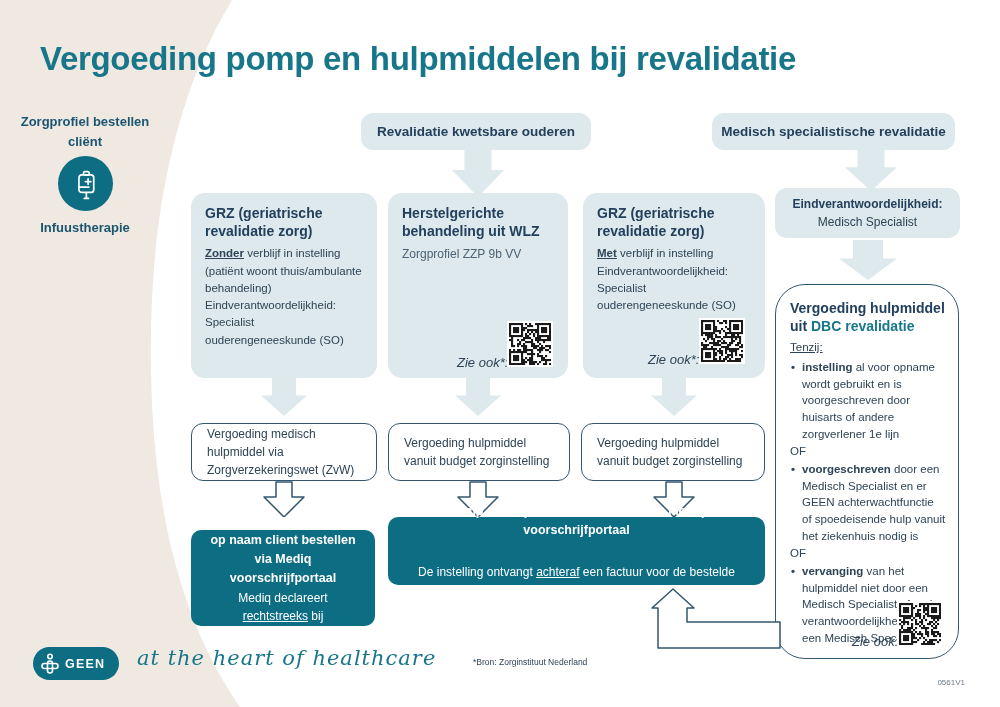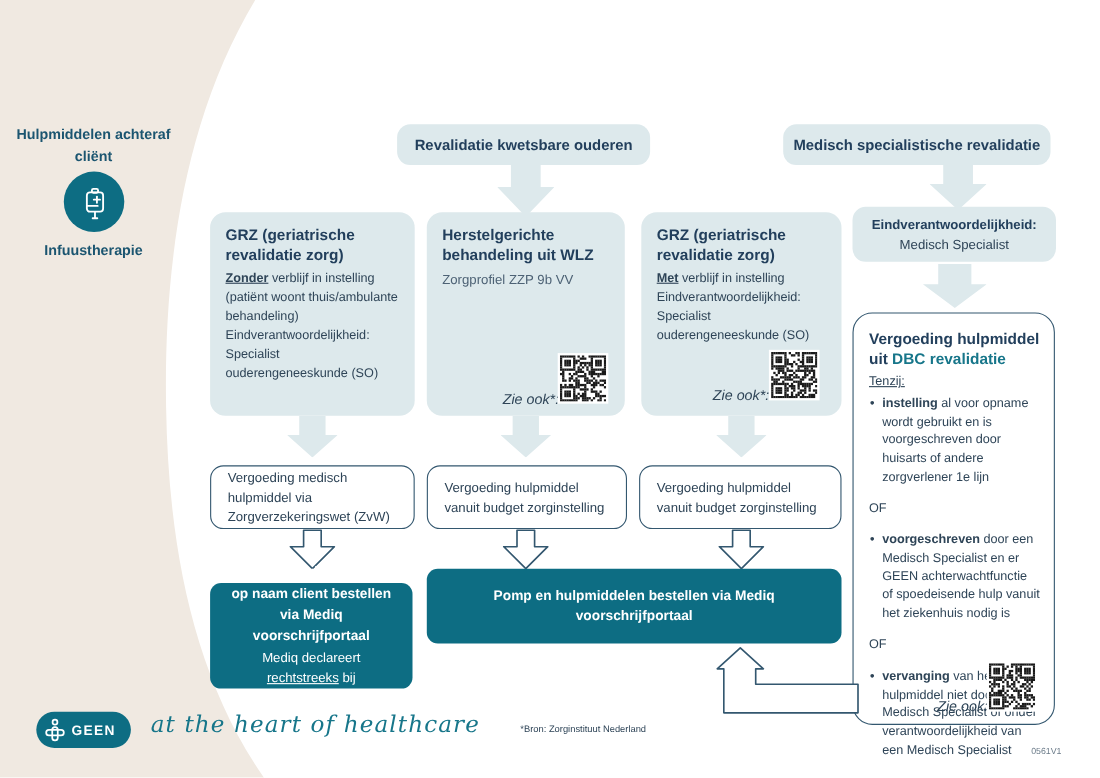--- a/index.html
+++ b/index.html
@@ -48,50 +48,51 @@
   .obox{position:absolute;top:423px;height:58px;background:#fff;border:1.5px solid var(--border);border-radius:12px;display:flex;align-items:center;padding:0 15px;font-size:12px;color:var(--navy);line-height:1.5;font-weight:500;}
 
   .arrow-outline{position:absolute;width:44px;height:37px;}
 
   
   .tbox{position:absolute;background:var(--teal);border-radius:10px;color:#fff;text-align:center;display:flex;flex-direction:column;justify-content:center;padding:8px 14px;font-size:12px;line-height:1.55;}
   .tbox b{font-size:12.5px;}
   .u{text-decoration:underline;}
 
   
-  .dbc{position:absolute;left:775px;top:284px;width:184px;height:375px;background:#fff;border:1.5px solid var(--border);border-radius:18px;padding:14px 12px 10px 14px;color:var(--navy);font-size:11.5px;line-height:1.45;}
+  .dbc{position:absolute;left:775px;top:284px;width:184px;height:375px;background:#fff;border:1.5px solid var(--border);border-radius:30px;padding:14px 12px 10px 14px;color:var(--navy);font-size:11.5px;line-height:1.45;}
   .dbc h3{font-size:14px;line-height:1.3;margin-bottom:4px;color:var(--navy-bold);}
   .dbc h3 .accent{color:var(--teal-title);}
   .dbc .tenzij{text-decoration:underline;margin-bottom:3px;}
   .dbc ul{list-style:none;}
   .dbc li{padding-left:12px;position:relative;}
   .dbc li::before{content:"•";position:absolute;left:1px;top:0;font-weight:bold;}
-  .dbc .of{margin:12px 0;}
+  .dbc .of{margin:1px 0;}
 
   
   .bent-arrow{position:absolute;left:645px;top:585px;width:136px;height:68px;}
 
   
   .logo{position:absolute;left:33px;top:647px;width:86px;height:33px;background:var(--teal);border-radius:17px;display:flex;align-items:center;padding:0 10px 0 7px;gap:5px;}
   .logo .word{color:#fff;font-size:12.5px;font-weight:bold;letter-spacing:1.2px;}
   .tagline{position:absolute;left:137px;top:646px;font-family:"DejaVu Serif",serif;font-style:italic;font-size:21px;color:var(--teal-title);letter-spacing:1px;}
   .source{position:absolute;left:452px;top:657px;font-size:8.5px;color:var(--navy);margin-left:21px;}
   .doccode{position:absolute;right:35px;top:678px;font-size:8px;color:#6b7b89;}
 </style>
 </head>
 <body>
 
 <div class="page">
 
   <svg class="swoosh" viewBox="0 0 1000 707">
     <path d="M0,0 L232,0 C163,115 149,255 151,370 C153,492 174,612 240,707 L0,707 Z" fill="#f0e9e1"></path>
   </svg>
 
-
-  <div class="side-label">Hulpmiddelen achteraf cliënt</div>
+  <div class="title">Vergoeding pomp en hulpmiddelen bij revalidatie</div>
+
+  <div class="side-label">Zorgprofiel bestellen cliënt</div>
   <div class="side-circle">
     <svg width="38" height="38" viewBox="0 0 54 54" fill="none" stroke="#fff" stroke-width="2.4" stroke-linecap="round">
       <rect x="17" y="14" width="21" height="25" rx="4"></rect>
       <rect x="23.5" y="9.5" width="8" height="5" rx="2"></rect>
       <line x1="30" y1="19.5" x2="30" y2="27.5"></line>
       <line x1="26" y1="23.5" x2="34" y2="23.5"></line>
       <line x1="17.5" y1="31.5" x2="31" y2="31.5"></line>
       <line x1="27.5" y1="39.5" x2="27.5" y2="47"></line>
       <line x1="24.5" y1="47.5" x2="30.5" y2="47.5"></line>
     </svg>
@@ -657,20 +658,21 @@
   <svg class="arrow-outline" style="left:652px;top:481px;" viewBox="0 0 44 37">
       <path d="M14,1 H30 V16 H42 L22,36 L2,16 H14 Z" fill="#fff" stroke="#33576f" stroke-width="1.5" stroke-linejoin="round"></path>
     </svg>
 
   <div class="tbox" style="left:191px;top:530px;width:184px;height:96px;">
     <b>Pomp en hulpmiddelen op naam client bestellen via Mediq voorschrijfportaal</b>
     <span><span>Mediq declareert </span><span class="u">rechtstreeks</span><span> bij zorgverzekeraar</span></span>
   </div>
   <div class="tbox" style="left:388px;top:517px;width:377px;height:68px;gap:22px;">
     <b>Pomp en hulpmiddelen bestellen via Mediq voorschrijfportaal</b>
+    <span><span>De instelling ontvangt </span><span class="u">achteraf</span><span> een factuur voor de bestelde materialen</span></span>
   </div>
 
   <div class="dbc">
     <h3><span>Vergoeding hulpmiddel uit </span><span class="accent">DBC revalidatie</span></h3>
     <div class="tenzij">Tenzij:</div>
     <ul>
       <li><b>instelling</b><span> al voor opname wordt gebruikt en is voorgeschreven door huisarts of andere zorgverlener 1e lijn</span></li>
     </ul>
     <div class="of">OF</div>
     <ul>

